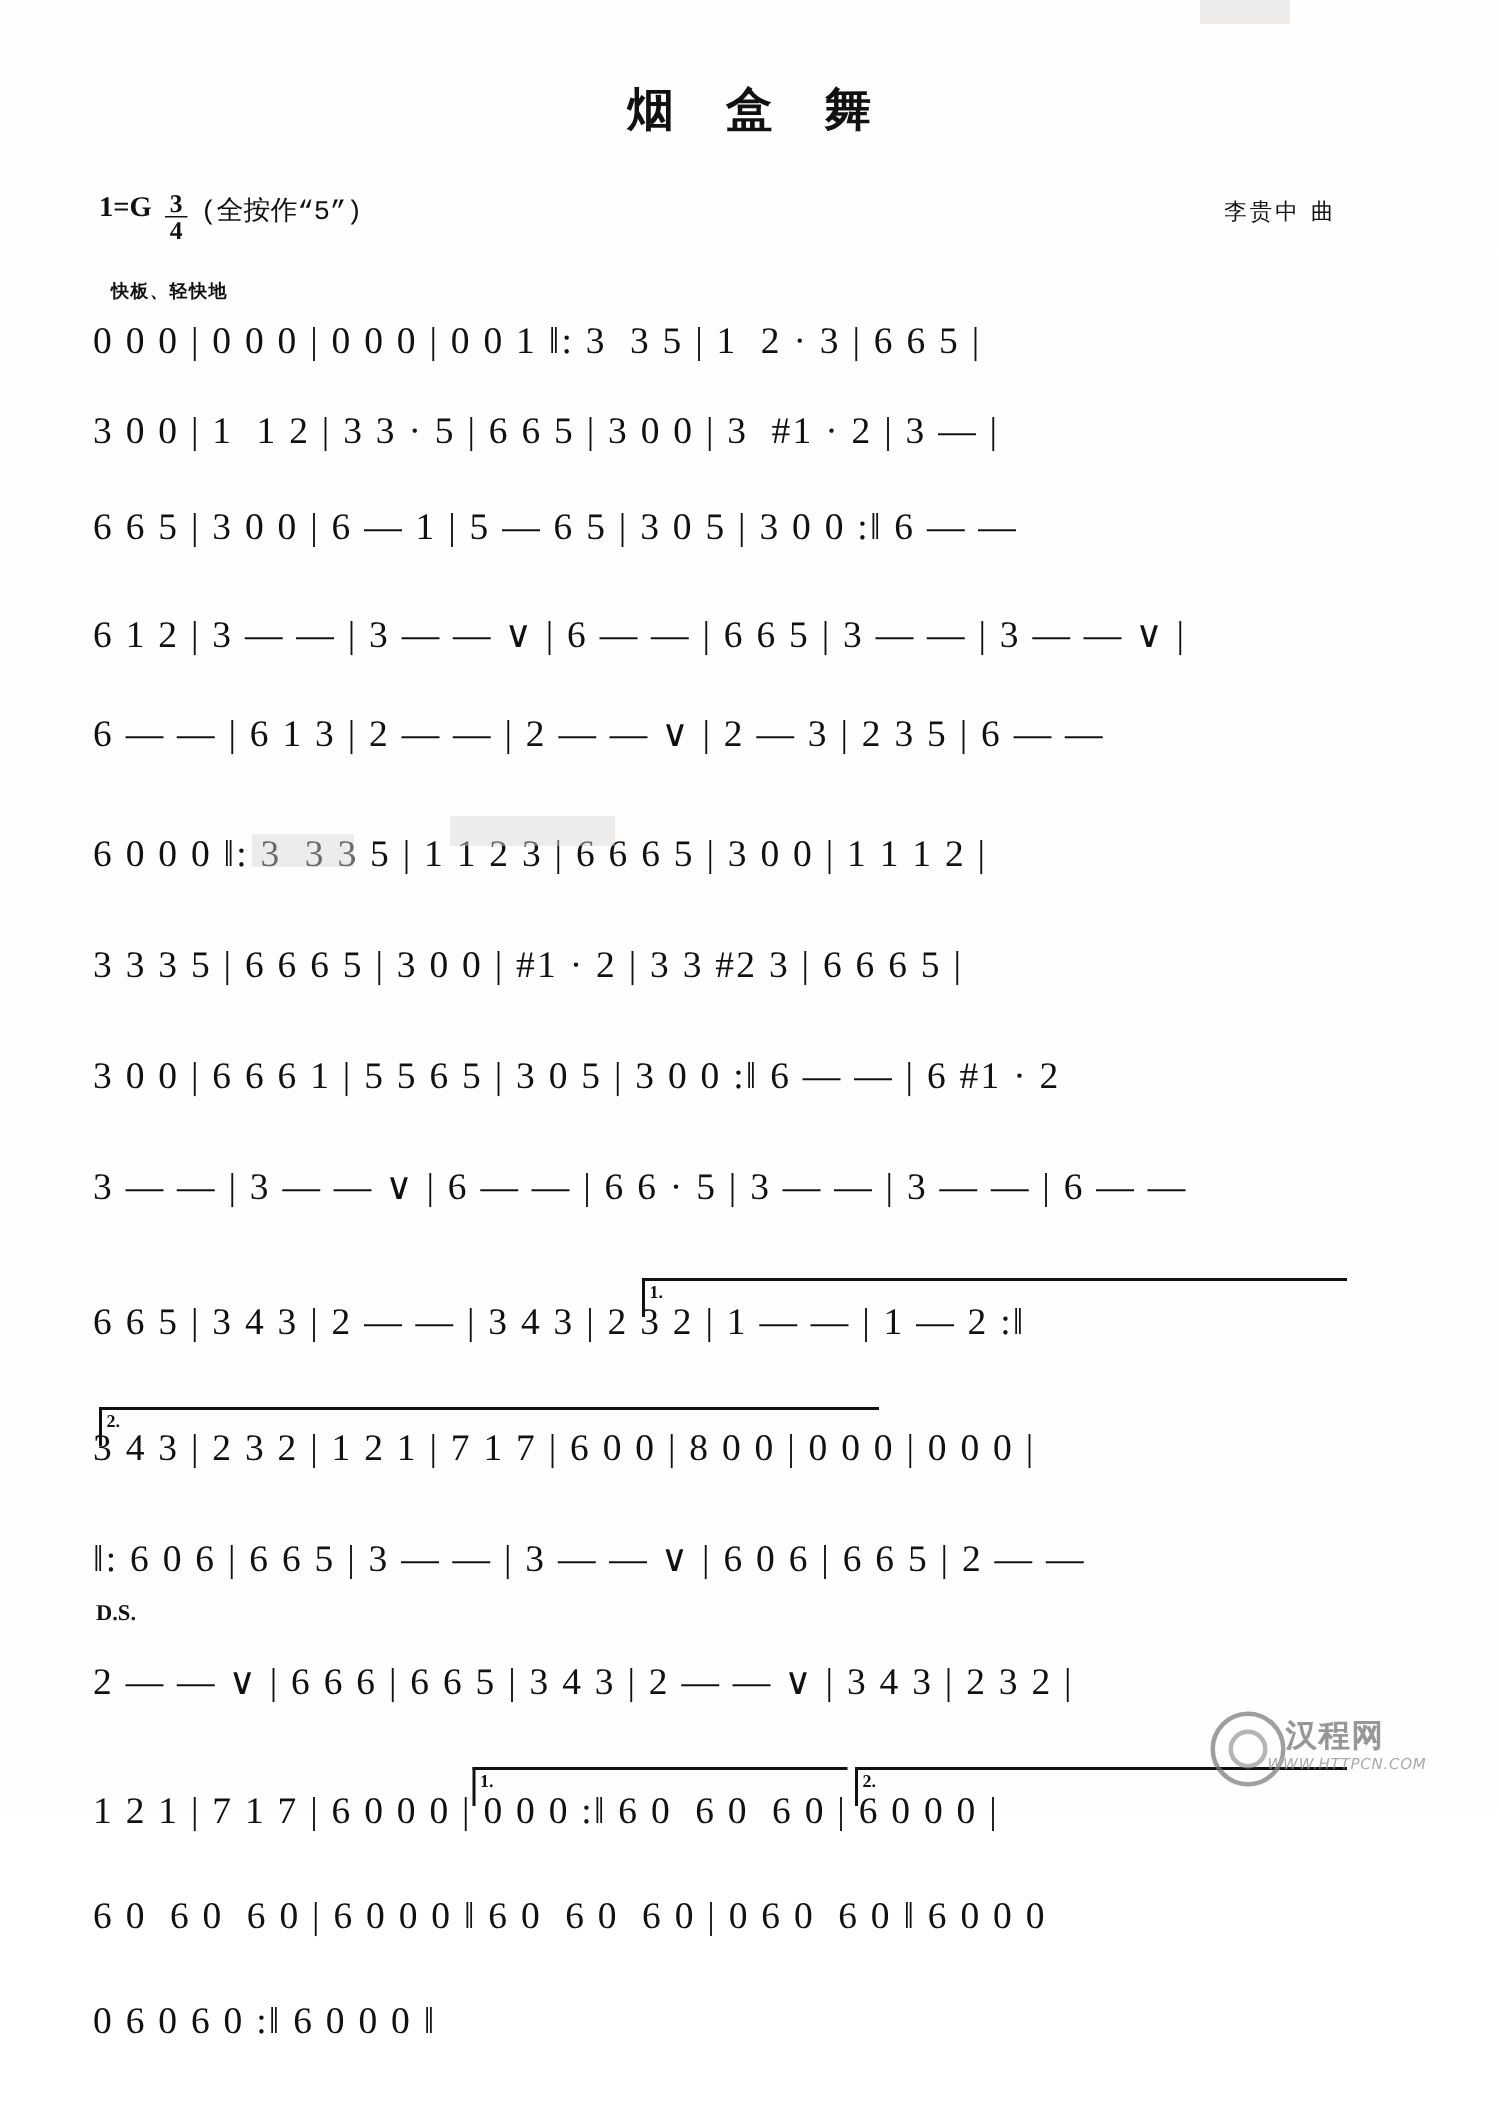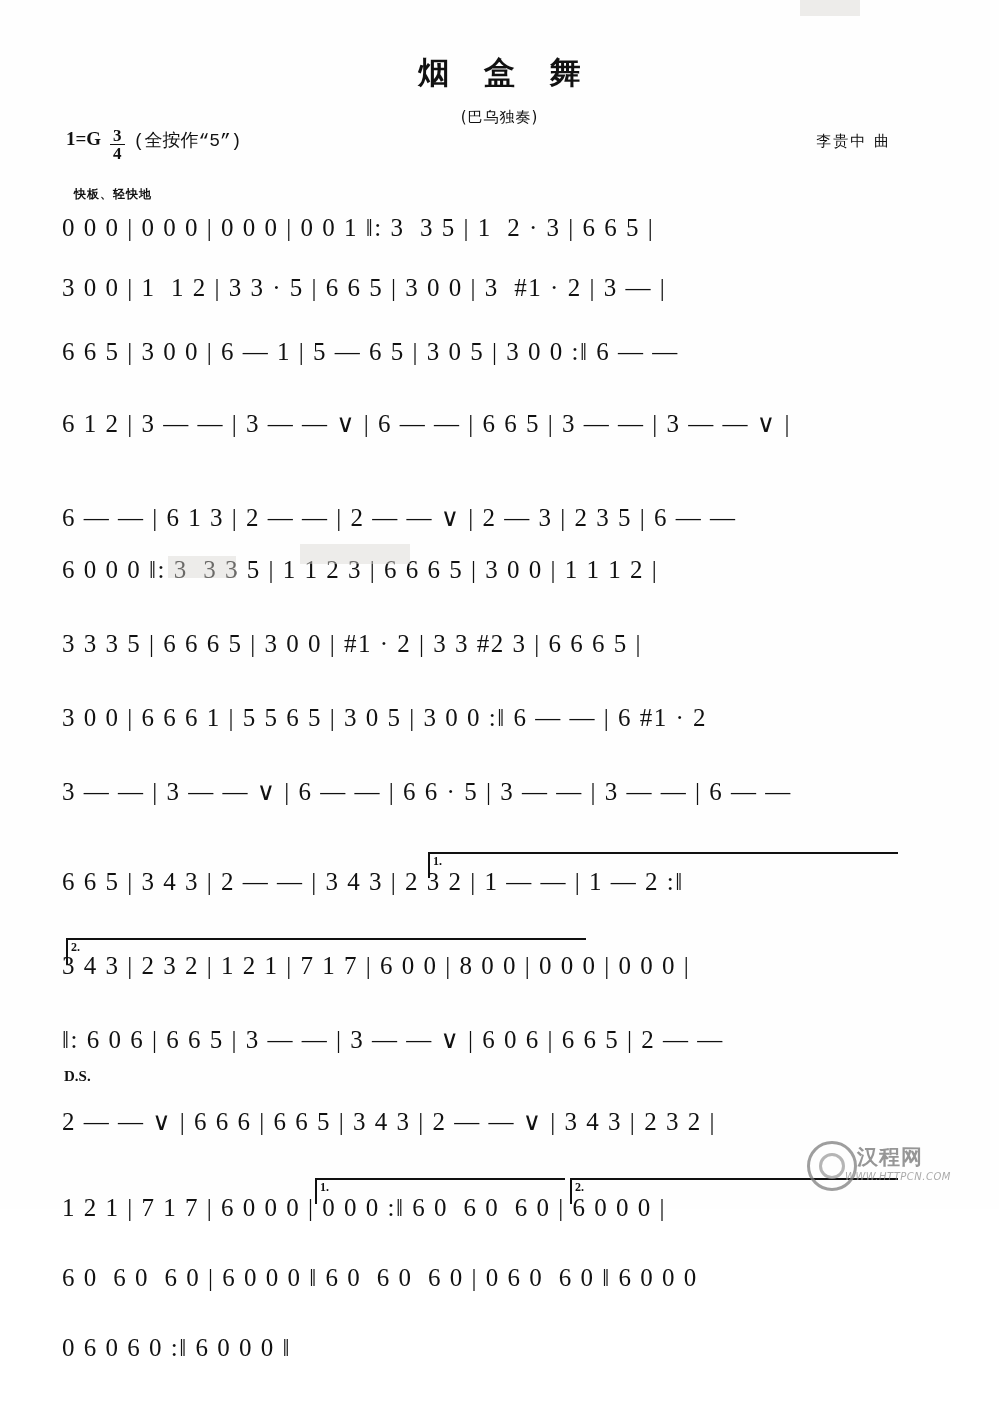--- a/index.html
+++ b/index.html
@@ -173,39 +173,38 @@
     background: #d9d6d2;
     opacity: 0.45;
   }
 </style>
 </head>
 <body>
 
 <div class="page">
 
   <div class="title">烟 盒 舞</div>
-  <div class="subtitle">(巴乌独奏)</div>
 
   <div class="keysig">
     <span>1=G</span>
     <span class="frac">
       <span class="num">3</span>
       <span class="den">4</span>
     </span>
     <span class="fingering">(全按作“5”)</span>
   </div>
 
   <div class="composer">李贵中 曲</div>
   <div class="tempo">快板、轻快地</div>
 
   <div class="sys" style="top:206px"><span class="notes">0 0 0 | 0 0 0 | 0 0 0 | 0 0 1 ‖: 3  3 5 | 1  2 · 3 | 6 6 5 |</span></div>
   <div class="sys" style="top:266px"><span class="notes">3 0 0 | 1  1 2 | 3 3 · 5 | 6 6 5 | 3 0 0 | 3  #1 · 2 | 3 — |</span></div>
   <div class="sys" style="top:330px"><span class="notes">6 6 5 | 3 0 0 | 6 — 1 | 5 — 6 5 | 3 0 5 | 3 0 0 :‖ 6 — —</span></div>
   <div class="sys" style="top:402px"><span class="notes">6 1 2 | 3 — — | 3 — — ∨ | 6 — — | 6 6 5 | 3 — — | 3 — — ∨ |</span></div>
-  <div class="sys" style="top:496px"><span class="notes">6 — — | 6 1 3 | 2 — — | 2 — — ∨ | 2 — 3 | 2 3 5 | 6 — —</span></div>
+  <div class="sys" style="top:468px"><span class="notes">6 — — | 6 1 3 | 2 — — | 2 — — ∨ | 2 — 3 | 2 3 5 | 6 — —</span></div>
   <div class="sys" style="top:548px"><span class="notes">6 0 0 0 ‖: 3  3 3 5 | 1 1 2 3 | 6 6 6 5 | 3 0 0 | 1 1 1 2 |</span></div>
   <div class="sys" style="top:622px"><span class="notes">3 3 3 5 | 6 6 6 5 | 3 0 0 | #1 · 2 | 3 3 #2 3 | 6 6 6 5 |</span></div>
   <div class="sys" style="top:696px"><span class="notes">3 0 0 | 6 6 6 1 | 5 5 6 5 | 3 0 5 | 3 0 0 :‖ 6 — — | 6 #1 · 2</span></div>
   <div class="sys" style="top:770px"><span class="notes">3 — — | 3 — — ∨ | 6 — — | 6 6 · 5 | 3 — — | 3 — — | 6 — —</span></div>
   <div class="sys" style="top:860px"><span class="notes">6 6 5 | 3 4 3 | 2 — — | 3 4 3 | 2 3 2 | 1 — — | 1 — 2 :‖</span></div>
   <div class="sys" style="top:944px"><span class="notes">3 4 3 | 2 3 2 | 1 2 1 | 7 1 7 | 6 0 0 | 8 0 0 | 0 0 0 | 0 0 0 |</span></div>
   <div class="sys" style="top:1018px"><span class="notes">‖: 6 0 6 | 6 6 5 | 3 — — | 3 — — ∨ | 6 0 6 | 6 6 5 | 2 — —</span></div>
   <div class="sys" style="top:1100px"><span class="notes">2 — — ∨ | 6 6 6 | 6 6 5 | 3 4 3 | 2 — — ∨ | 3 4 3 | 2 3 2 |</span></div>
   <div class="sys" style="top:1186px"><span class="notes">1 2 1 | 7 1 7 | 6 0 0 0 | 0 0 0 :‖ 6 0  6 0  6 0 | 6 0 0 0 |</span></div>
   <div class="sys" style="top:1256px"><span class="notes">6 0  6 0  6 0 | 6 0 0 0 ‖ 6 0  6 0  6 0 | 0 6 0  6 0 ‖ 6 0 0 0</span></div>

